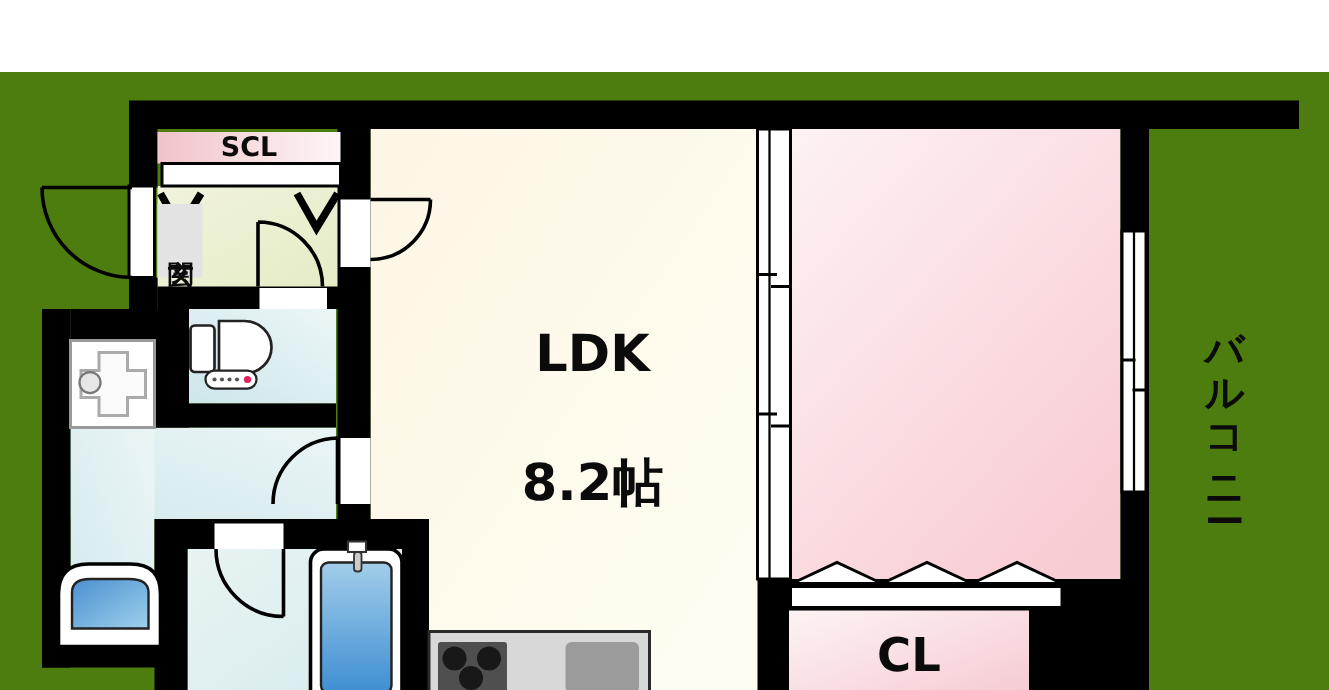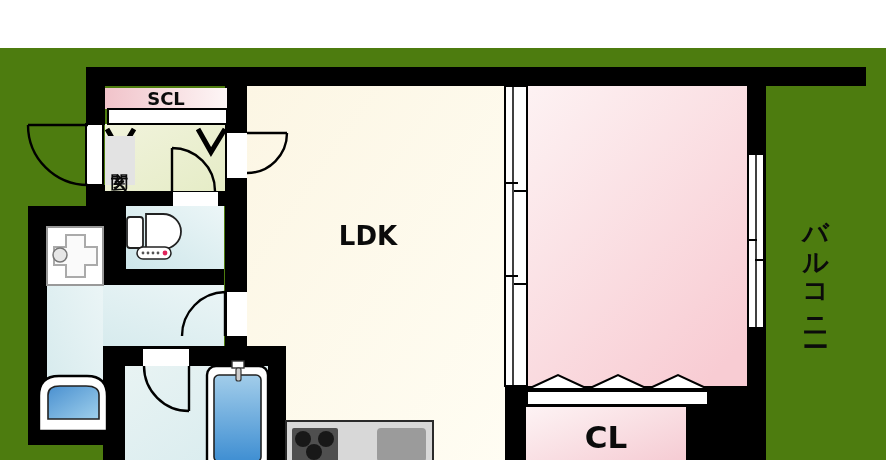--- a/index.html
+++ b/index.html
@@ -11,21 +11,21 @@
   #plan-svg{position:absolute;left:0;top:0;}
   .label{
     position:absolute;font-weight:bold;color:#0b0b0b;text-align:center;
     font-family:"DejaVu Sans","Liberation Sans",sans-serif;
     white-space:pre-line;pointer-events:none;
   }
   .vert{writing-mode:vertical-rl;text-orientation:mixed;}
   #scl-label{left:105px;top:40px;width:122px;height:21px;line-height:21px;font-size:18px;}
   #genkan-label{left:105px;top:88px;width:30px;height:49px;background:#e3e3e3;
     font-size:17px;line-height:30px;letter-spacing:1px;display:flex;align-items:center;justify-content:center;}
-  #ldk-label{left:283px;top:124px;width:170px;font-size:26px;line-height:43px;}
+  #ldk-label{left:310px;top:124px;width:170px;font-size:34px;line-height:43px;}
   #western-label{left:552px;top:110px;width:175px;font-size:37px;line-height:47px;}
   #cl-label{left:526px;top:359px;width:160px;height:61px;line-height:61px;font-size:31px;text-align:center;}
   #balcony-label{left:794px;top:122px;width:40px;height:200px;font-size:26px;letter-spacing:3px;}
 </style>
 </head>
 <body>
 
 <div id="stage">
 
   <svg id="plan-svg" width="886" height="460" viewBox="0 0 886 460">
@@ -182,19 +182,20 @@
       <circle cx="326" cy="391" r="8" fill="#181818"></circle>
       <circle cx="314" cy="404" r="8" fill="#181818"></circle>
       <rect x="377" y="380" width="49" height="34" rx="4" fill="#9b9b9b"></rect>
     </g>
   </svg>
 
   <div class="label" id="scl-label">SCL</div>
   <div class="label vert" id="genkan-label">玄関</div>
   <div class="label" id="ldk-label">
     <div>LDK</div>
+    <div>8.2帖</div>
   </div>
   <div class="label" id="western-label">
   </div>
   <div class="label" id="cl-label">CL</div>
   <div class="label vert" id="balcony-label">バルコニー</div>
 
 </div>
 
 </body></html>

